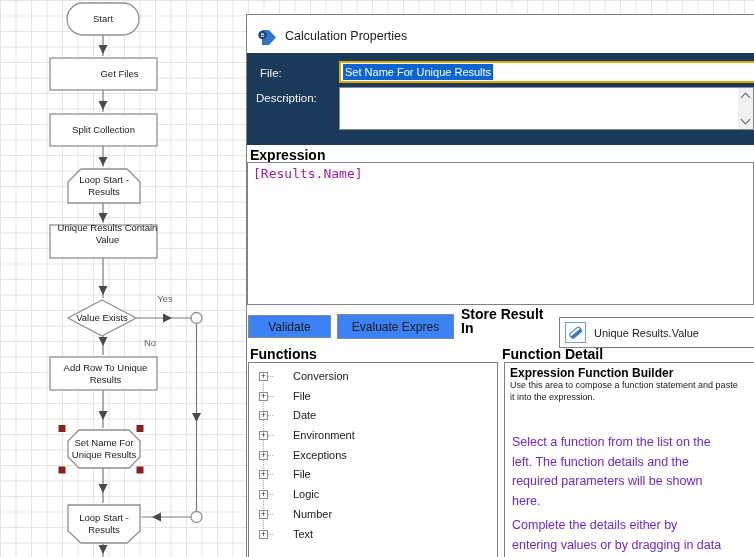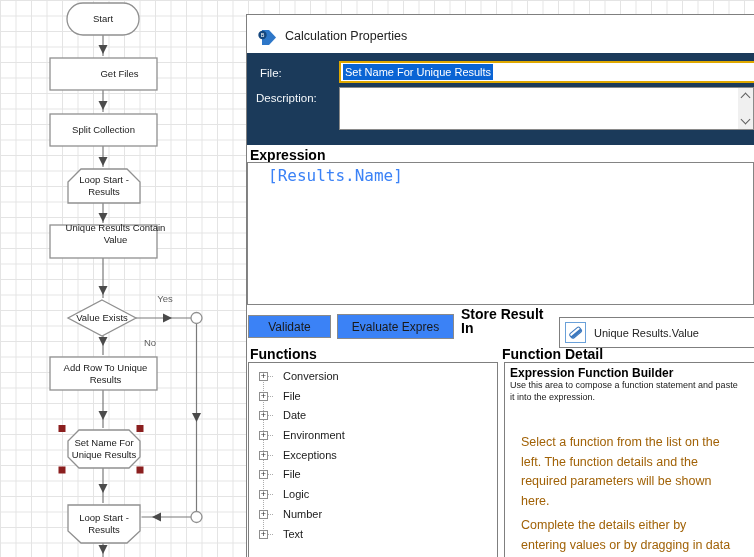--- a/index.html
+++ b/index.html
@@ -50,22 +50,22 @@
   }
   .chev{width:6px;height:6px;border-right:1.5px solid #5f5f5f;border-bottom:1.5px solid #5f5f5f;}
   .chev-up{transform:rotate(-135deg);margin-top:2px;}
   .chev-down{transform:rotate(45deg);margin-bottom:2px;}
   .section-label{position:absolute;font-size:14px;font-weight:bold;color:#000;white-space:pre-line;}
   .expr-box{
     position:absolute;left:0px;top:147px;width:507px;height:143px;box-sizing:border-box;
     background:#ffffff;border:1px solid #848484;
   }
   .expr-text{
-    position:absolute;left:20px;top:3px;font-family:"DejaVu Sans Mono","Liberation Mono",monospace;
-    font-size:16px;color:#3b82f6;white-space:pre;
+    position:absolute;left:5px;top:3px;font-family:"DejaVu Sans Mono","Liberation Mono",monospace;
+    font-size:13px;color:#a21caf;white-space:pre;
   }
   .btn{
     position:absolute;background:#3b82f6;border:1px solid #8a8a8a;box-sizing:border-box;
     display:flex;align-items:center;justify-content:center;font-size:12px;color:#1a1a1a;
     overflow:hidden;white-space:nowrap;
   }
   .store-field{
     position:absolute;left:312px;top:302px;width:246px;height:31px;box-sizing:border-box;
     background:#ffffff;border:1px solid #7f7f7f;display:flex;align-items:center;
   }
@@ -76,24 +76,24 @@
   .store-text{margin-left:8px;font-size:11px;color:#222;}
   .panel-box{position:absolute;background:#ffffff;border:1px solid #7f7f7f;box-sizing:border-box;}
   .tree-dotline{position:absolute;left:14px;top:10px;height:158px;width:0;border-left:1px dotted #acacac;}
   .tree-row{position:absolute;left:10px;height:14px;display:flex;align-items:center;}
   .plusbox{
     width:9px;height:9px;border:1px solid #8e8e8e;background:#ffffff;box-sizing:border-box;
     display:flex;align-items:center;justify-content:center;flex:none;
   }
   .plusbox span{font-size:9px;line-height:7px;color:#333;}
   .tree-stub{width:5px;border-top:1px dotted #acacac;flex:none;}
-  .tree-label{margin-left:10px;font-size:11px;color:#1a1a1a;white-space:nowrap;}
+  .tree-label{margin-left:20px;font-size:11px;color:#1a1a1a;white-space:nowrap;}
   .detail-heading{position:absolute;left:5px;top:3px;font-size:12px;font-weight:bold;color:#000;}
   .detail-sub{position:absolute;left:5px;top:17px;font-size:9px;line-height:11.5px;color:#1a1a1a;white-space:pre-line;}
-  .detail-body{position:absolute;left:16px;font-size:12.5px;line-height:19.7px;color:#a16207;white-space:pre-line;}
+  .detail-body{position:absolute;left:7px;font-size:12.5px;line-height:19.7px;color:#6d28d9;white-space:pre-line;}
 </style>
 </head>
 <body>
 
 <svg id="flow-svg" width="246" height="557" viewBox="0 0 246 557">
 
   <g stroke="#7a7a7a" stroke-width="1.2" fill="none">
     <line x1="103" y1="35" x2="103" y2="56"></line>
     <line x1="103" y1="90" x2="103" y2="112"></line>
     <line x1="103" y1="146" x2="103" y2="167"></line>
@@ -143,21 +143,21 @@
     <rect x="58.5" y="466.5" width="7" height="7"></rect>
     <rect x="136.5" y="466.5" width="7" height="7"></rect>
   </g>
 </svg>
 
 <div class="fc-label" style="left:67px;top:3px;width:72px;height:32px;">Start</div>
 <div class="fc-label" style="left:50px;top:58px;width:107px;height:32px;padding-left:16px;">Get Files</div>
 <div class="fc-label" style="left:50px;top:114px;width:107px;height:32px;">Split Collection</div>
 <div class="fc-label" style="left:68px;top:169px;width:72px;height:34px;">Loop Start -
 Results</div>
-<div class="fc-label" style="left:62px;top:225px;width:107px;height:18px;">Unique Results Contain
+<div class="fc-label" style="left:54px;top:225px;width:107px;height:18px;">Unique Results Contain
 Value</div>
 <div class="fc-label" style="left:68px;top:300px;width:68px;height:36px;">Value Exists</div>
 <div class="fc-label" style="left:50px;top:357px;width:111px;height:33px;">Add Row To Unique
 Results</div>
 <div class="fc-label" style="left:68px;top:430px;width:72px;height:38px;">Set Name For
 Unique Results</div>
 <div class="fc-label" style="left:68px;top:505px;width:72px;height:38px;">Loop Start -
 Results</div>
 <div class="branch-label" style="left:153px;top:293px;width:24px;text-align:center;">Yes</div>
 <div class="branch-label" style="left:137px;top:337px;width:26px;text-align:center;">No</div>

